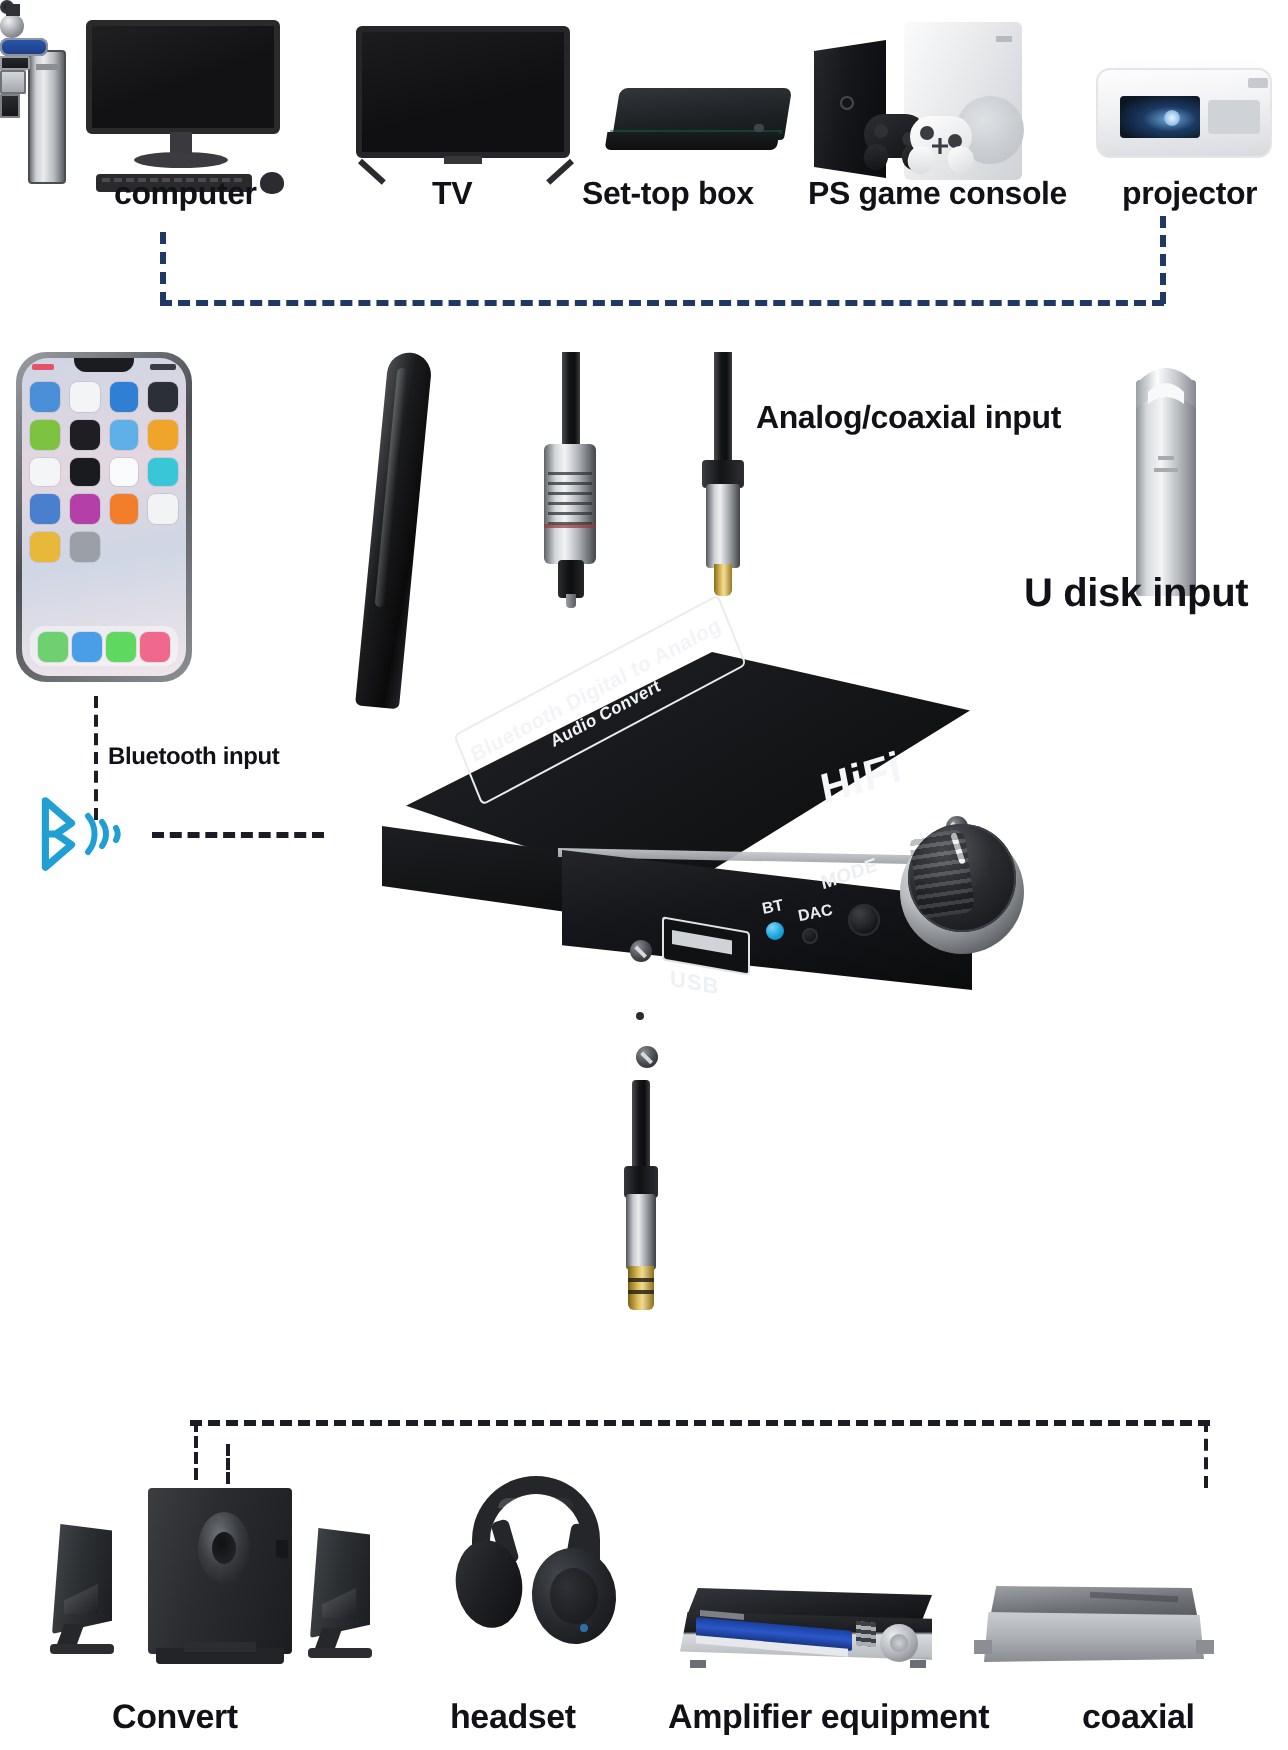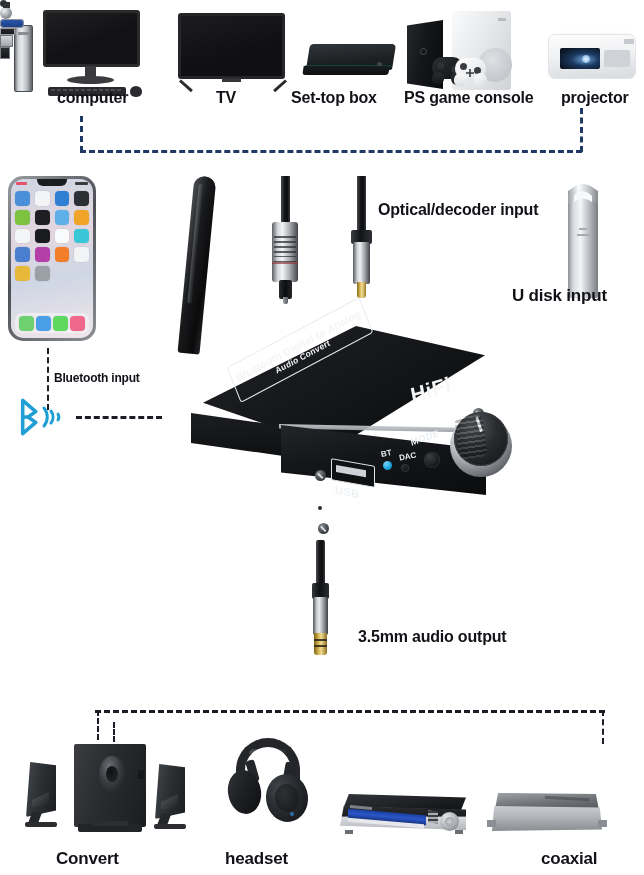--- a/index.html
+++ b/index.html
@@ -520,21 +520,21 @@
     <div class="opt-red"></div>
     <div class="opt-tip"></div>
     <div class="opt-pin"></div>
   </div>
   <div class="dev">
     <div class="cable-wire rca-wire"></div>
     <div class="rca-collar"></div>
     <div class="rca-body"></div>
     <div class="rca-gold"></div>
   </div>
-  <div class="lbl" style="left:378px; top:201px; font-size:16px;">Optical/decoder input</div>
+  <div class="lbl" style="left:378px; top:201px; font-size:16px;">Analog/coaxial input</div>
 
   <div class="dev" style="left:560px; top:178px;">
     <svg width="46" height="124" viewBox="0 0 46 124">
       <defs>
         <linearGradient id="gmetal" x1="0" y1="0" x2="1" y2="0">
           <stop offset="0" stop-color="#8d9196"></stop>
             <stop offset="0.18" stop-color="#d8dbde"></stop>
           <stop offset="0.42" stop-color="#f3f5f6"></stop>
             <stop offset="0.72" stop-color="#b5b9bd"></stop>
           <stop offset="1" stop-color="#797d82"></stop>
@@ -546,21 +546,21 @@
             <stop offset="1" stop-color="#85898e"></stop>
         </linearGradient>
       </defs>
       <rect x="8" y="12" width="30" height="108" rx="2" fill="url(#gmetal)"></rect>
       <path d="M8 14 q15 -16 30 0 v12 q-15 -12 -30 0z" fill="url(#gloop)"></path>
       <path d="M14 18 q9 -9 18 0 v6 q-9 -7 -18 0z" fill="#f7f9fa"></path>
       <rect x="19" y="50" width="8" height="2" fill="#a7abb0"></rect>
       <rect x="17" y="56" width="12" height="2" fill="#a7abb0"></rect>
     </svg>
   </div>
-  <div class="lbl" style="left:512px; top:286px; font-size:17px;">U disk input</div>
+  <div class="lbl" style="left:512px; top:286px; font-size:20px;">U disk input</div>
 
   <div class="ant"></div>
 
   <div class="dac">
     <div class="dac-top"></div>
     <div class="dac-side"></div>
     <div class="dac-bezel"></div>
     <div class="dac-front"></div>
 
     <div class="badge">
@@ -595,21 +595,20 @@
 
   <div class="dev">
     <div class="out-wire"></div>
     <div class="out-collar"></div>
     <div class="out-body"></div>
     <div class="out-gold">
         <i class="r1"></i>
         <i class="r2"></i>
       </div>
   </div>
-  <div class="lbl" style="left:358px; top:628px; font-size:16px;">3.5mm audio output</div>
 
   <div class="dash-h" style="left:95px; top:710px; width:510px;"></div>
   <div class="dash-v" style="left:97px; top:710px; height:30px; border-left-width:2px;"></div>
   <div class="dash-v" style="left:602px; top:710px; height:34px; border-left-width:2px;"></div>
   <div class="dash-v" style="left:113px; top:722px; height:20px; border-left-width:2px;"></div>
 
   <div class="dev">
     <div class="sat l">
         <div class="box"></div>
         <div class="drv"></div>
@@ -647,20 +646,21 @@
     <div class="amp-top"></div>
     <div class="amp-front"></div>
     <div class="amp-brand"></div>
     <div class="amp-disp"></div>
     <div class="amp-tray"></div>
     <div class="amp-btns"></div>
     <div class="amp-knob"></div>
     <div class="amp-leg a"></div>
     <div class="amp-leg b"></div>
   </div>
+  <div class="lbl" style="left:334px; top:849px; font-size:17px;">Amplifier equipment</div>
 
   <div class="dev">
     <div class="dec-top"></div>
     <div class="dec-lbl"></div>
     <div class="dec-front"></div>
     <div class="dec-ear a"></div>
     <div class="dec-ear b"></div>
     <div class="p dec-aux"></div>
     <div class="p dec-bnc"></div>
     <div class="p dec-vga"></div>

